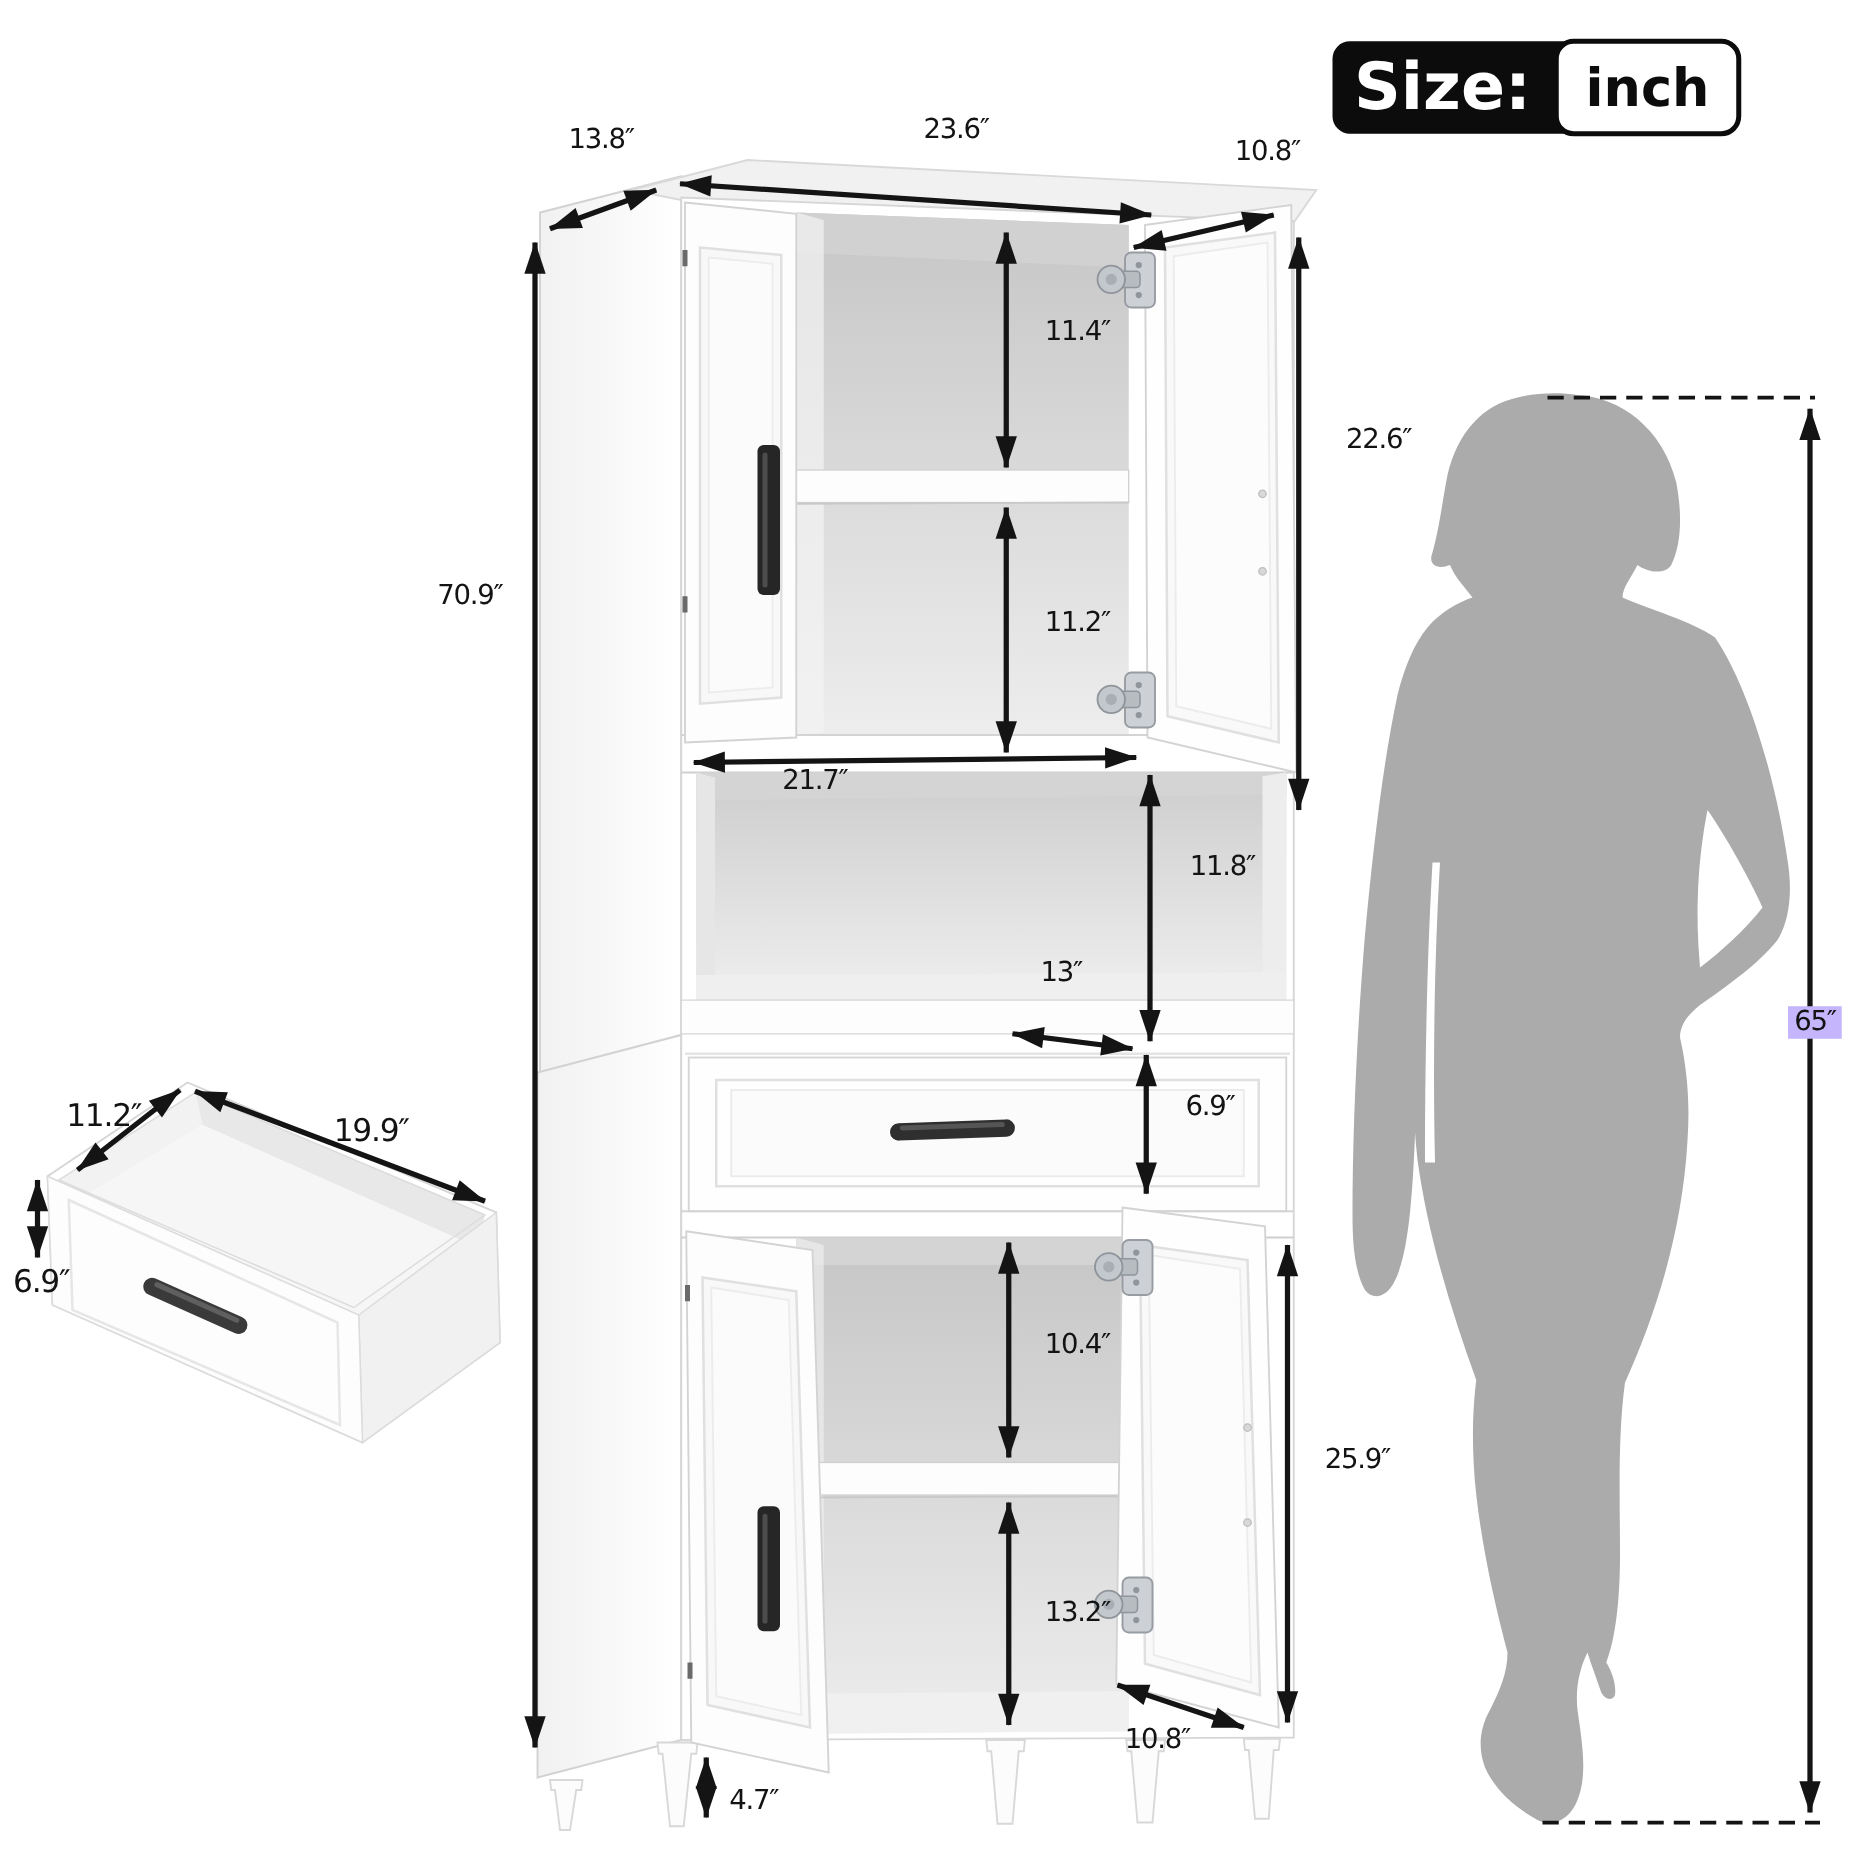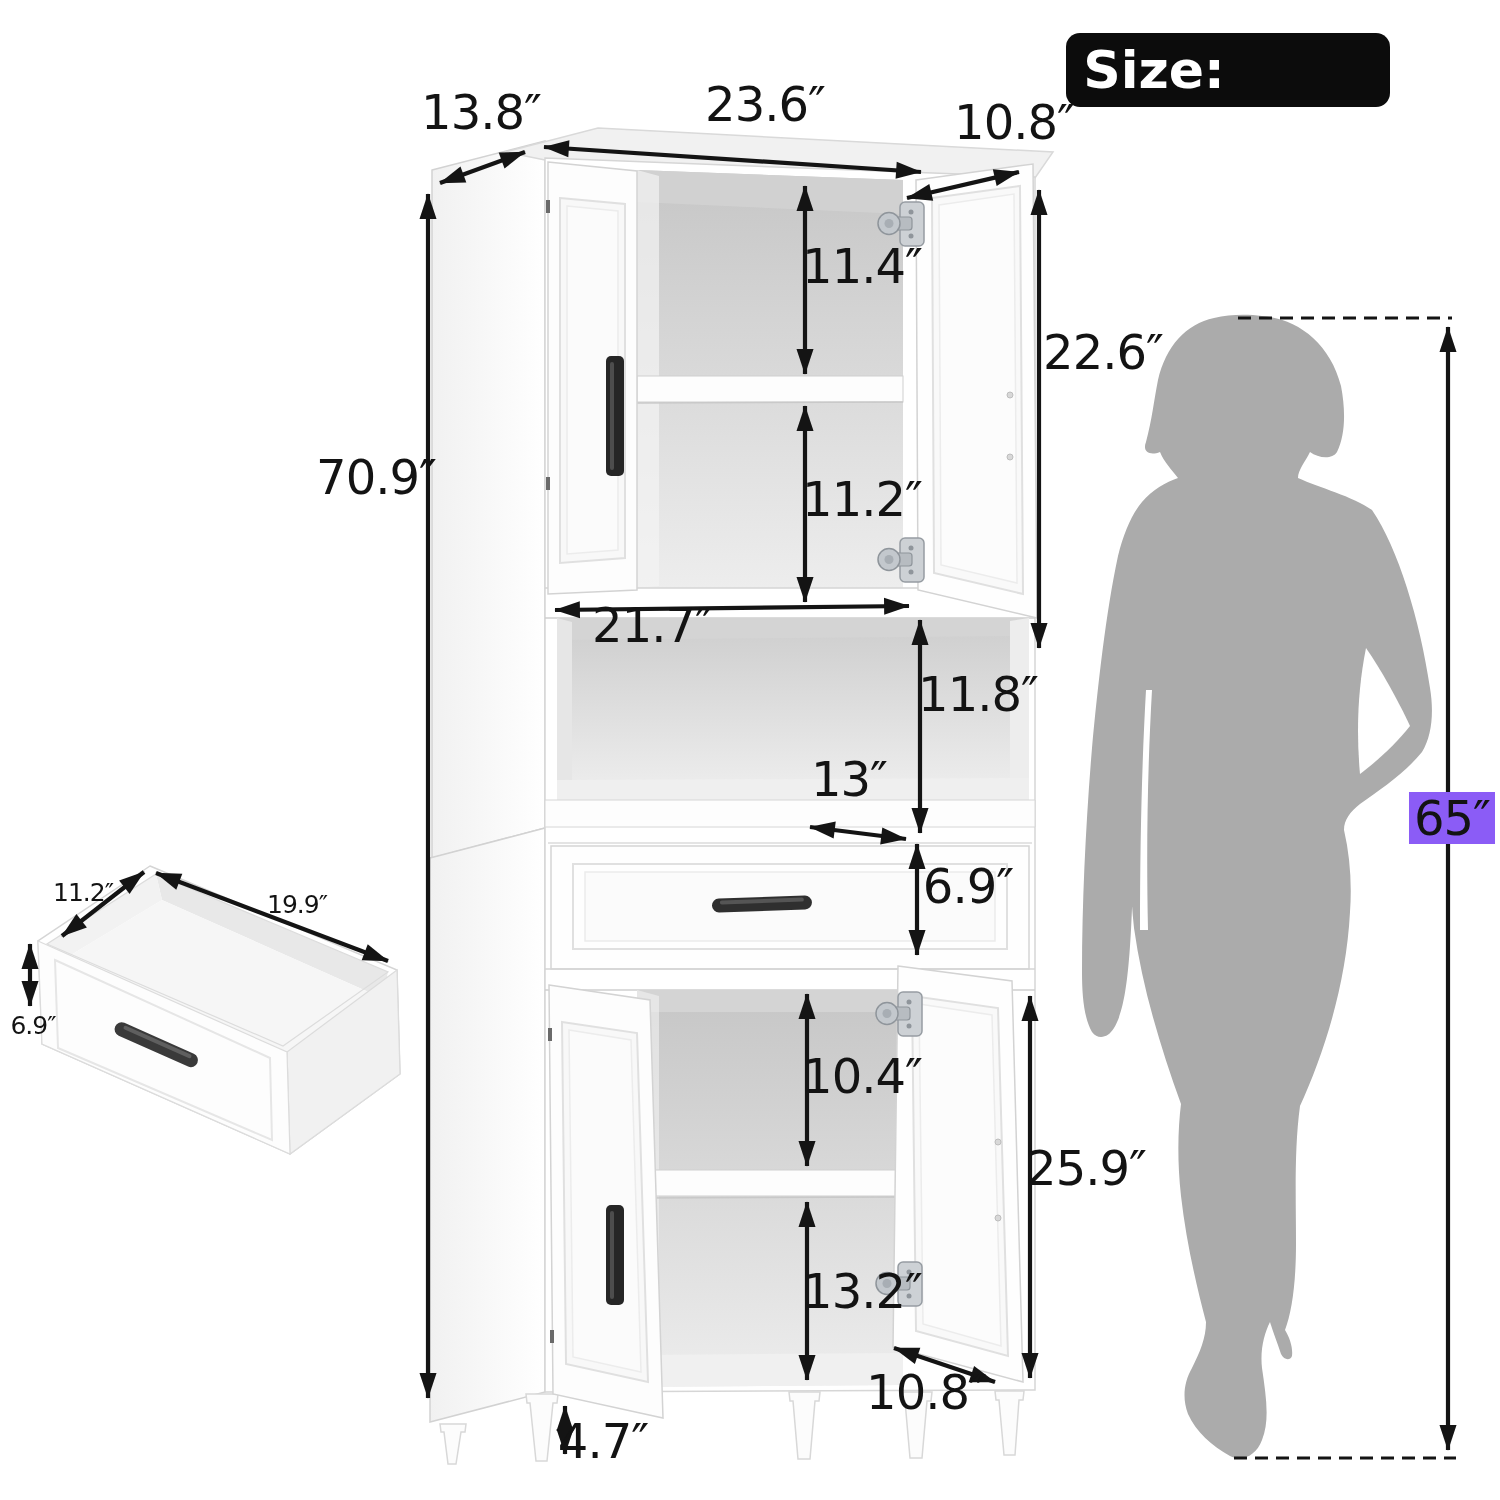--- a/index.html
+++ b/index.html
@@ -1,22 +1,22 @@
 <!DOCTYPE html>
 <html><head>
 <meta charset="utf-8">
 <style>
   html,body{margin:0;padding:0;background:#ffffff;}
   #canvas{position:relative;width:1500px;height:1500px;background:#ffffff;overflow:hidden;
           font-family:"DejaVu Sans",sans-serif;}
   svg{position:absolute;left:0;top:0;}
-  .dim{position:absolute;transform:translate(-50%,-50%);font-size:48px;color:#131313;
+  .dim{position:absolute;transform:translate(-50%,-50%);font-size:22px;color:#131313;
        white-space:nowrap;letter-spacing:-1px;line-height:1;}
   .dim.small{font-size:25px;}
-  .dim.bg{background:#8b5cf6;padding:2px 5px;}
+  .dim.bg{background:#c4b5fd;padding:2px 5px;}
   .size-badge{position:absolute;left:1066px;top:33px;width:324px;height:74px;background:#0c0c0c;
               border-radius:14px;display:flex;align-items:center;}
   .size-badge-label{position:absolute;left:0;width:176px;text-align:center;color:#ffffff;
                     font-weight:bold;font-size:52px;letter-spacing:0px;}
   .size-badge-unit{position:absolute;right:-3px;top:-2px;width:142px;height:70px;background:#ffffff;
                    border:4px solid #0c0c0c;border-radius:16px;display:flex;align-items:center;
                    justify-content:center;font-size:42px;font-weight:bold;color:#0c0c0c;}
 </style>
 </head>
 <body>
@@ -210,20 +210,23 @@
     <path marker-start="url(#ah)" marker-end="url(#ah)" d="M1448,327 L1448,1450"></path>
   </g>
   <g stroke="#141414" stroke-width="3" stroke-dasharray="13 8" fill="none">
     <path d="M1238,318 L1452,318"></path>
     <path d="M1234,1458 L1456,1458"></path>
   </g>
 </svg>
 
 <div class="size-badge">
   <span class="size-badge-label">Size:</span>
+  <div class="size-badge-unit">
+    <span>inch</span>
+  </div>
 </div>
 
 <div class="dim" style="left:481px;top:112px;">13.8″</div>
 <div class="dim" style="left:765px;top:104px;">23.6″</div>
 <div class="dim" style="left:1014px;top:122px;">10.8″</div>
 <div class="dim" style="left:862px;top:266px;">11.4″</div>
 <div class="dim" style="left:1103px;top:352px;">22.6″</div>
 <div class="dim" style="left:376px;top:477px;">70.9″</div>
 <div class="dim" style="left:862px;top:499px;">11.2″</div>
 <div class="dim" style="left:652px;top:625px;">21.7″</div>

